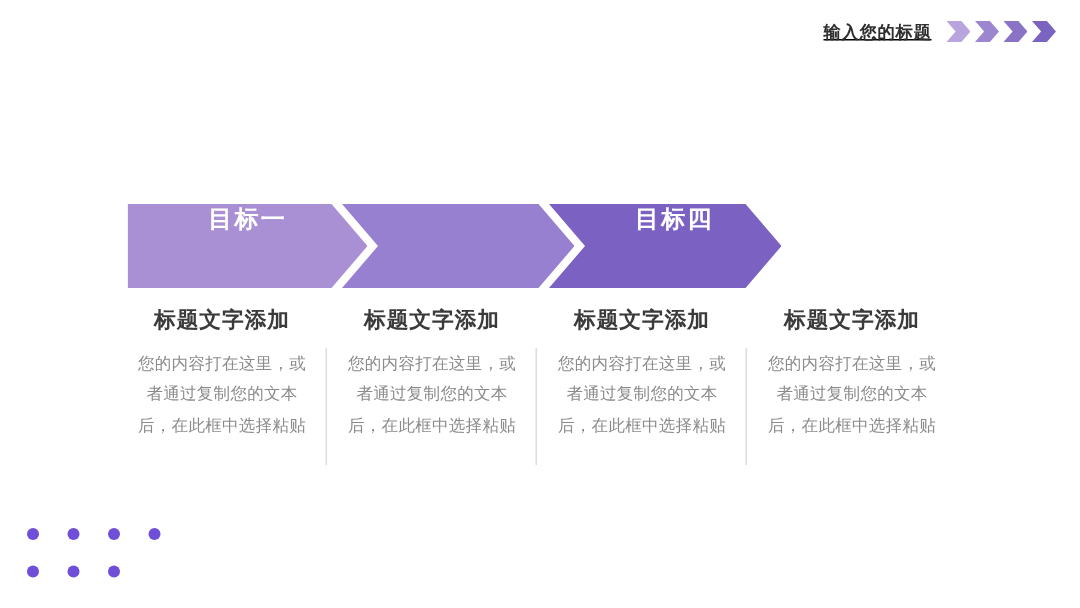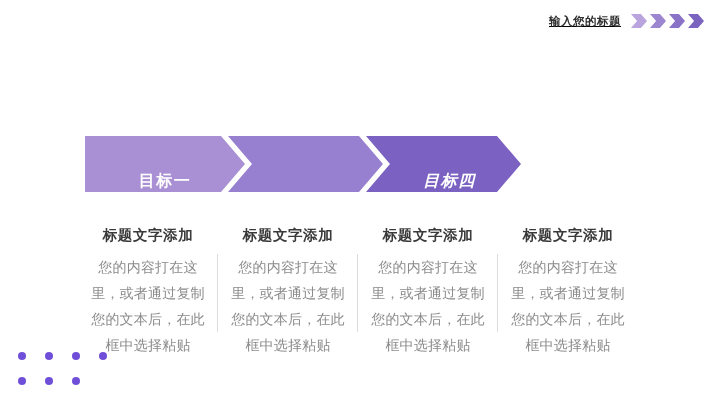--- a/index.html
+++ b/index.html
@@ -54,21 +54,21 @@
     top: 136px;
     left: 85px;
     width: 545px;
     height: 56px;
     display: flex;
   }
   .chev {
     position: relative;
     height: 56px;
     display: flex;
-    align-items: flex-end;
+    align-items: flex-start;
     justify-content: center;
     margin-left: -17px;
   }
   .chev:first-child { margin-left: 0; }
   .chev .shape {
     position: absolute;
     inset: 0;
     clip-path: polygon(0 0, calc(100% - 24px) 0, 100% 50%, calc(100% - 24px) 100%, 0 100%, 24px 50%);
   }
   .chev:first-child .shape {
@@ -81,41 +81,41 @@
     font-size: 16px;
     font-weight: bold;
     letter-spacing: 1.5px;
     padding-left: 12px;
   }
   .chev:first-child .label { padding-left: 0; }
 
   
   .columns {
     position: absolute;
-    top: 226px;
+    top: 204px;
     left: 78px;
     width: 560px;
     display: flex;
     justify-content: flex-end;
   }
   .col {
     width: 140px;
     text-align: center;
     position: relative;
   }
   .col-title {
     font-size: 14.5px;
     font-weight: bold;
     color: #3a3a3a;
     letter-spacing: 0.6px;
     margin-bottom: 10px;
     white-space: nowrap;
   }
   .col-body {
-    font-size: 14px;
+    font-size: 11px;
     color: #8b8b8b;
     line-height: 1.85;
     padding: 0 10px;
     letter-spacing: 0.2px;
   }
   .divider {
     position: absolute;
     right: 0;
     top: 28px;
     width: 1px;
@@ -156,21 +156,21 @@
 </div>
 
 <div class="chevron-band">
   <div class="chev" id="chev0" style="width: 160px;">
     <span class="shape" style="background: rgb(169, 143, 212);"></span>
     <span class="label">目标一</span>
   </div>
   <div class="chev" id="chev1" style="width: 155px;">
     <span class="shape" style="background: rgb(151, 128, 207);"></span>
   </div>
-  <div class="chev" id="chev3" style="width: 155px; font-style: italic;">
+  <div class="chev" id="chev3" style="width: 155px;">
     <span class="shape" style="background: rgb(123, 98, 194);"></span>
     <span class="label">目标四</span>
   </div>
 </div>
 
 <div class="columns">
   <div class="col">
     <div class="col-title">标题文字添加</div>
     <div class="col-body">您的内容打在这里，或者通过复制您的文本后，在此框中选择粘贴</div>
     <span class="divider"></span>

